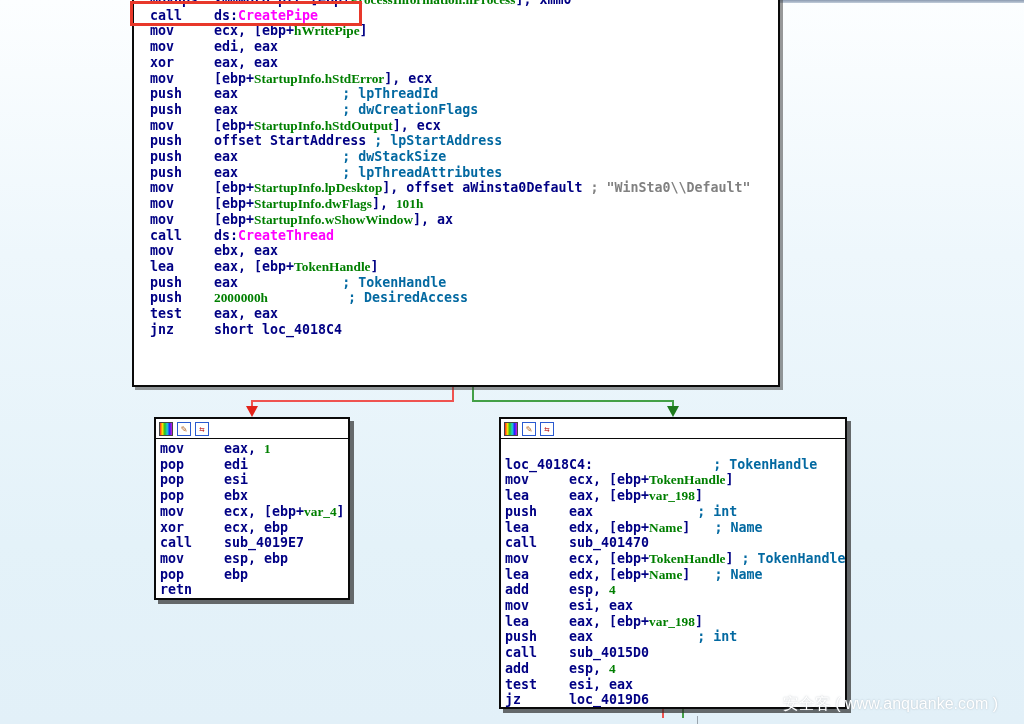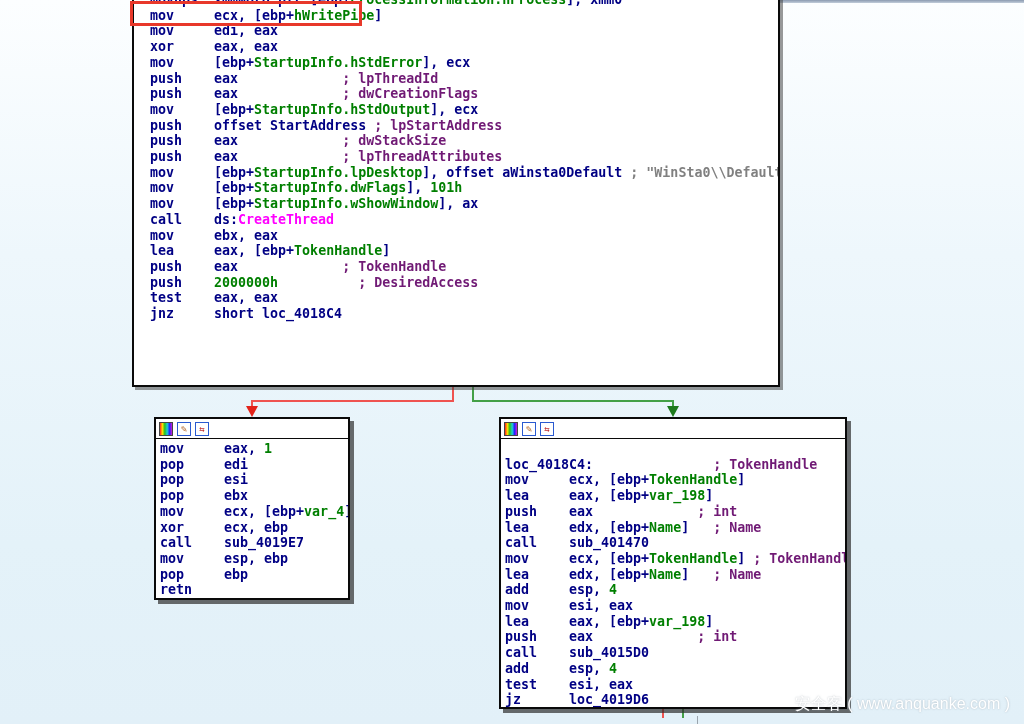--- a/index.html
+++ b/index.html
@@ -28,41 +28,41 @@
     align-items:center; justify-content:center; font-size:10px; line-height:10px;
     box-sizing:border-box; cursor:pointer; }
   .nicon.palette{ border:1px solid #444;
     background:linear-gradient(90deg,#ff2020,#ffe000,#20c020,#20d0d0,#2020ff,#d020d0); }
   .nicon.frame{ border:1px solid #2a5ad0; background:#fff; color:#b06020; }
   .nicon.xr{ color:#c03030; font-size:9px; }
   .code{ padding:2px 0 2px 4px; }
   .code-line{ white-space:pre; font-size:13.3px; line-height:15.7px; min-height:15.7px;
     font-weight:bold; cursor:default; }
   .seg-d{ color:#000084; }
-  .seg-g{ color:#007f00; }
-  .seg-c{ color:#701a75; }
+  .seg-g{ color:#007f00;font-family:Liberation Serif, serif; }
+  .seg-c{ color:#0369a1; }
   .seg-i{ color:#ff00ff; }
   .seg-s{ color:#808080; }
 
   
   .red-box{ position:absolute; left:130px; top:1px; width:232px; height:25px;
     border:3px solid #e8382a; box-sizing:border-box; z-index:30; }
 
   
   .edge{ position:absolute; }
   .e-red{ background:#ef5350; }
   .e-green{ background:#43a047; }
   .e-gray{ background:#9aa4ad; }
   .arrow{ position:absolute; width:0; height:0;
     border-left:6px solid transparent; border-right:6px solid transparent; }
   .arrow.red{ border-top:11px solid #e2231a; }
   .arrow.green{ border-top:11px solid #1d7a1d; }
 
   
-  .watermark{ position:absolute; right:14px; top:694px; z-index:40;
+  .watermark{ position:absolute; right:26px; top:694px; z-index:40;
     font-family:"Liberation Sans", sans-serif; font-size:16px; color:#ffffff;
     text-shadow:0 0 2px rgba(140,150,160,0.6); }
 </style>
 </head>
 <body>
 
 <div class="canvas">
 
   <div class="top-strip"></div>
 
@@ -76,20 +76,21 @@
   <div class="edge e-green" style="left:672px; top:400px; width:2px; height:7px;"></div>
   <div class="arrow green" style="left:667px; top:406px;"></div>
 
   <div class="edge e-red" style="left:662px; top:709px; width:2px; height:9px;"></div>
   <div class="edge e-green" style="left:682px; top:709px; width:2px; height:9px;"></div>
   <div class="edge e-gray" style="left:697px; top:716px; width:1px; height:8px;"></div>
 
   <div class="node node-top">
     <div class="code">
         <div class="code-line"><span class="seg-d">movups  xmmword ptr [ebp+</span><span class="seg-g">ProcessInformation.hProcess</span><span class="seg-d">], xmm0</span></div>
+        <div class="code-line"><span class="seg-d">call    ds:</span><span class="seg-i">CreatePipe</span></div>
         <div class="code-line"><span class="seg-d">mov     ecx, [ebp+</span><span class="seg-g">hWritePipe</span><span class="seg-d">]</span></div>
         <div class="code-line"><span class="seg-d">mov     edi, eax</span></div>
         <div class="code-line"><span class="seg-d">xor     eax, eax</span></div>
         <div class="code-line"><span class="seg-d">mov     [ebp+</span><span class="seg-g">StartupInfo.hStdError</span><span class="seg-d">], ecx</span></div>
         <div class="code-line"><span class="seg-d">push    eax             </span><span class="seg-c">; lpThreadId</span></div>
         <div class="code-line"><span class="seg-d">push    eax             </span><span class="seg-c">; dwCreationFlags</span></div>
         <div class="code-line"><span class="seg-d">mov     [ebp+</span><span class="seg-g">StartupInfo.hStdOutput</span><span class="seg-d">], ecx</span></div>
         <div class="code-line"><span class="seg-d">push    offset StartAddress </span><span class="seg-c">; lpStartAddress</span></div>
         <div class="code-line"><span class="seg-d">push    eax             </span><span class="seg-c">; dwStackSize</span></div>
         <div class="code-line"><span class="seg-d">push    eax             </span><span class="seg-c">; lpThreadAttributes</span></div>

